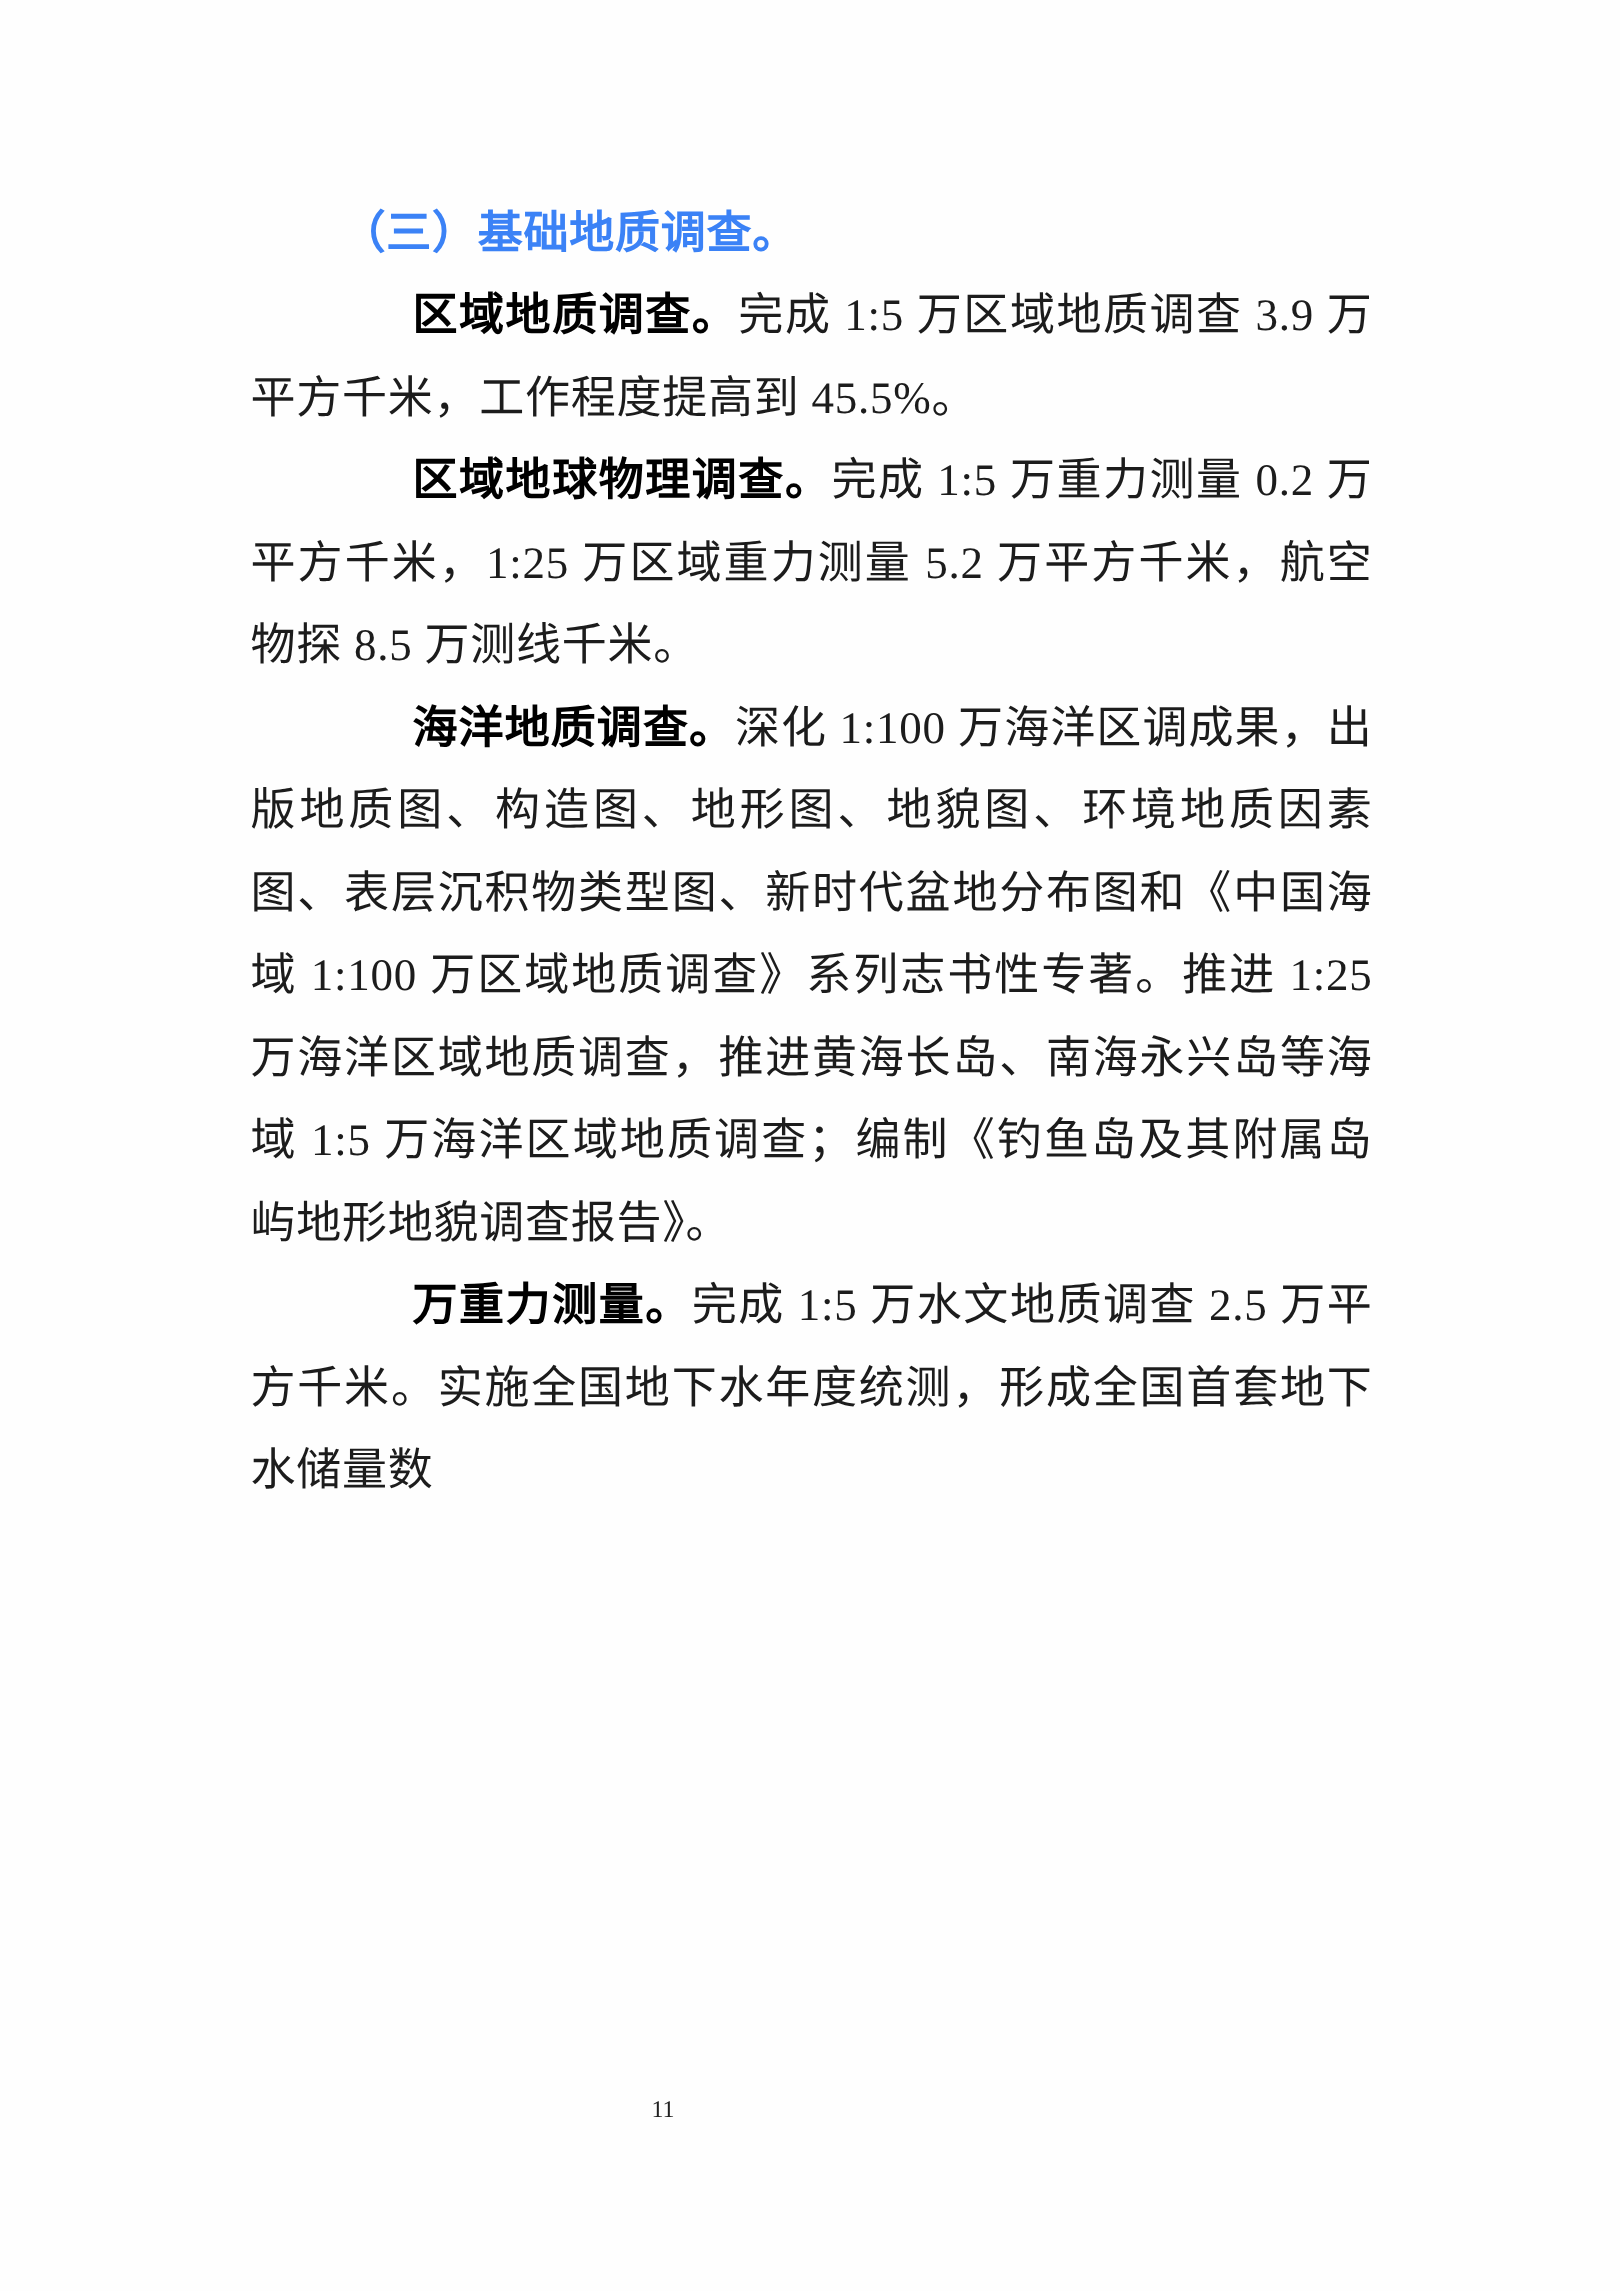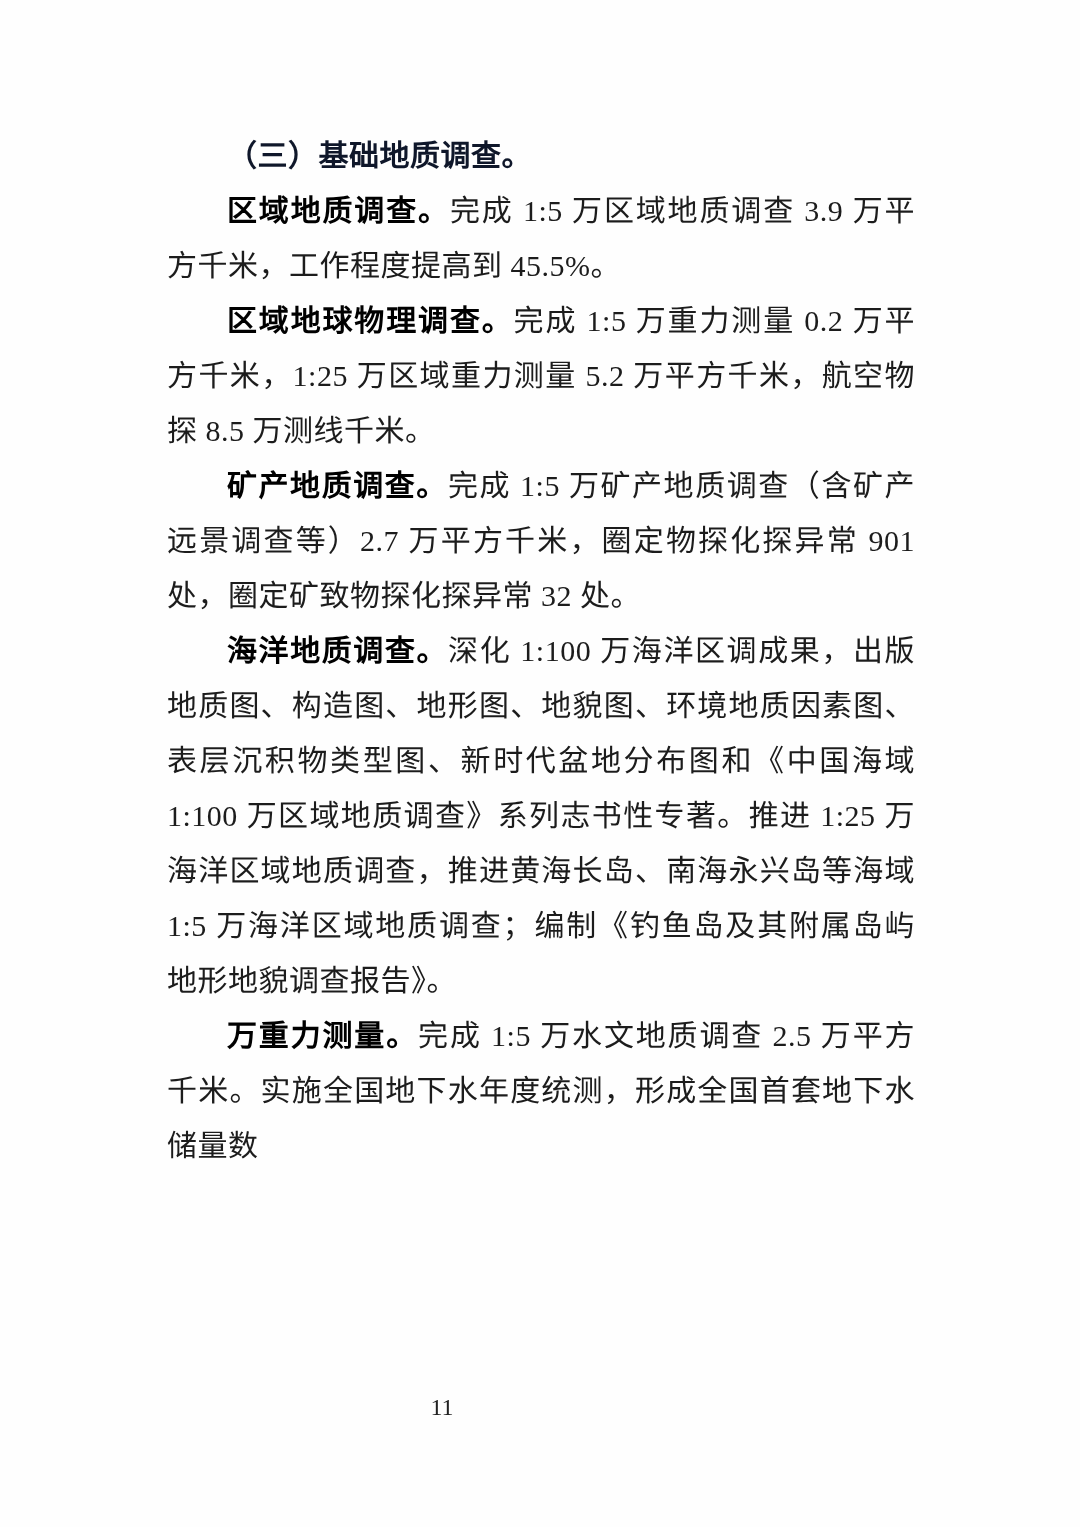--- a/index.html
+++ b/index.html
@@ -27,54 +27,54 @@
     text-justify: inter-ideograph;
     letter-spacing: 0.5px;
   }
   .content p {
     margin: 0;
     padding: 0;
     text-indent: 2em;
   }
   .heading {
     font-weight: bold;
-    color: #0f172a;
+    color: #3b82f6;
     font-family: "Liberation Sans", "DejaVu Sans", sans-serif;
   }
   .lead {
     font-weight: bold;
     color: #000000;
     font-family: "Liberation Sans", "DejaVu Sans", sans-serif;
+    margin-left: 48px;
   }
   .page-number {
     position: absolute;
     left: 0;
     top: 1392px;
     width: 884px;
     text-align: center;
-    font-size: 24px;
+    font-size: 16px;
     line-height: 30px;
     color: #222222;
     font-family: "Liberation Serif", "DejaVu Serif", serif;
   }
 </style>
 </head>
 <body>
 
 <div class="page">
   <div class="content">
 
     <p class="heading">（三）基础地质调查。</p>
 
     <p><span class="lead">区域地质调查。</span><span>完成 1:5 万区域地质调查 3.9 万平方千米，工作程度提高到 45.5%。</span></p>
 
     <p><span class="lead">区域地球物理调查。</span><span>完成 1:5 万重力测量 0.2 万平方千米，1:25 万区域重力测量 5.2 万平方千米，航空物探 8.5 万测线千米。</span></p>
 
 
-    <p><span class="lead">矿产地质调查。</span><span>完成 1:5 万矿产地质调查（含矿产远景调查等）2.7 万平方千米，圈定物探化探异常 901 处，圈定矿致物探化探异常 32 处。</span></p>
 
     <p><span class="lead">海洋地质调查。</span><span>深化 1:100 万海洋区调成果，出版地质图、构造图、地形图、地貌图、环境地质因素图、表层沉积物类型图、新时代盆地分布图和《中国海域 1:100 万区域地质调查》系列志书性专著。推进 1:25 万海洋区域地质调查，推进黄海长岛、南海永兴岛等海域 1:5 万海洋区域地质调查；编制《钓鱼岛及其附属岛屿地形地貌调查报告》。</span></p>
 
 
     <p><span class="lead">万重力测量。</span><span>完成 1:5 万水文地质调查 2.5 万平方千米。实施全国地下水年度统测，形成全国首套地下水储量数</span></p>
 
   </div>
 
   <div class="page-number">11</div>
 </div>

